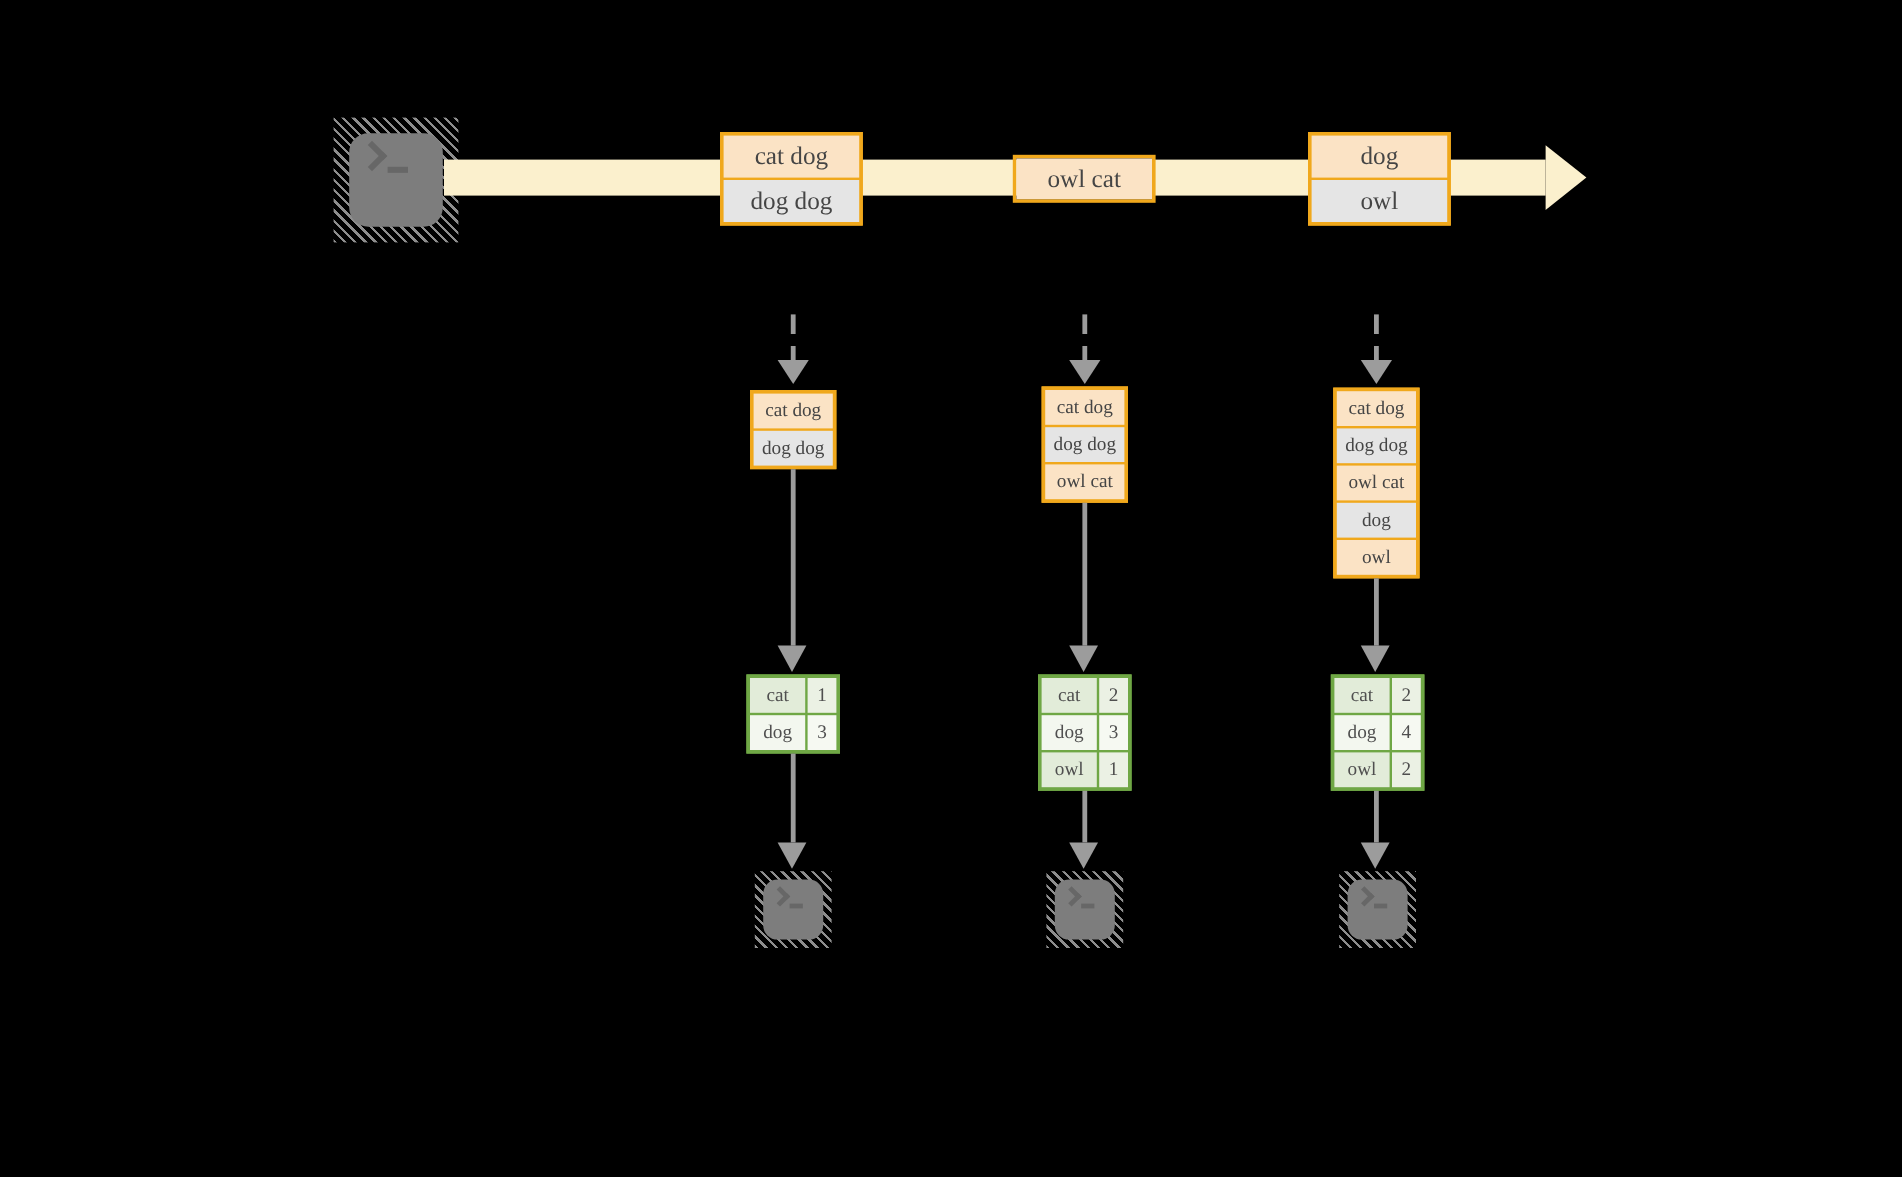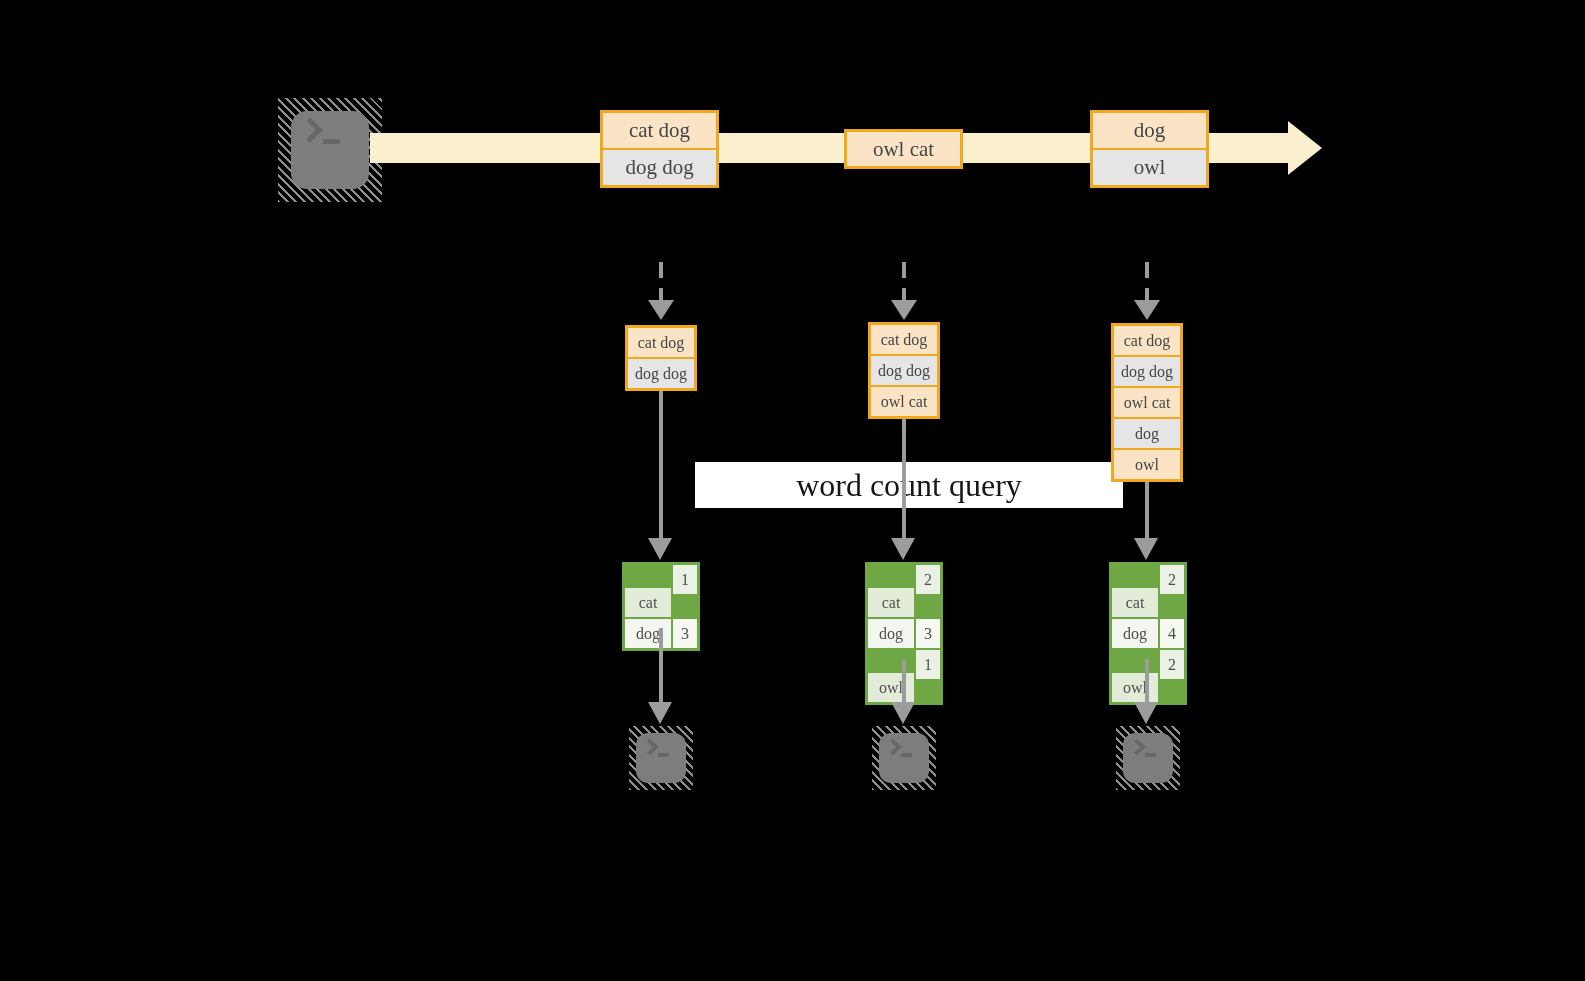--- a/index.html
+++ b/index.html
@@ -51,21 +51,21 @@
   
   .banner{position:absolute;left:695px;top:462px;width:428px;height:46px;background:#ffffff;z-index:3;
           display:flex;align-items:center;justify-content:center;
           font-size:32px;color:#161616;}
 
   
   .gtable{position:absolute;display:grid;grid-template-columns:46px 24px;gap:2px;
           background:#6fa745;border:3px solid #6fa745;z-index:4;}
   .gcell{height:29px;display:flex;align-items:center;justify-content:center;
          font-size:16px;color:#4f4f4f;}
-  .g1{background:#e2ecd9;margin-top:23px;}  .g1n{background:#ebf1e4;}
+  .g1{background:#e2ecd9;}  .g1n{background:#ebf1e4;}
   .g2{background:#f3f7ef;}  .g2n{background:#f6f9f2;}
 
   .z1{z-index:1;} .z3{z-index:3;}
 </style>
 </head>
 <body>
 
 <div id="canvas">
 
   <div class="band"></div>
@@ -108,21 +108,20 @@
     <div class="ocell fill-p">owl cat</div>
   </div>
   <div class="obox stack" style="left:1111px;top:323px;">
     <div class="ocell fill-p">cat dog</div>
     <div class="ocell fill-c">dog dog</div>
     <div class="ocell fill-p">owl cat</div>
     <div class="ocell fill-c">dog</div>
     <div class="ocell fill-p">owl</div>
   </div>
 
-  <div class="banner">word count query</div>
 
   <div class="gline" style="left:659px;top:391px;height:147px;"></div>
   <div class="ghead" style="left:648px;top:538px;"></div>
   <div class="gline" style="left:902px;top:419px;height:119px;"></div>
   <div class="ghead" style="left:891px;top:538px;"></div>
   <div class="gline" style="left:1145px;top:482px;height:56px;"></div>
   <div class="ghead" style="left:1134px;top:538px;"></div>
 
   <div class="gtable" style="left:622px;top:562px;">
     <div class="gcell g1">cat</div>

